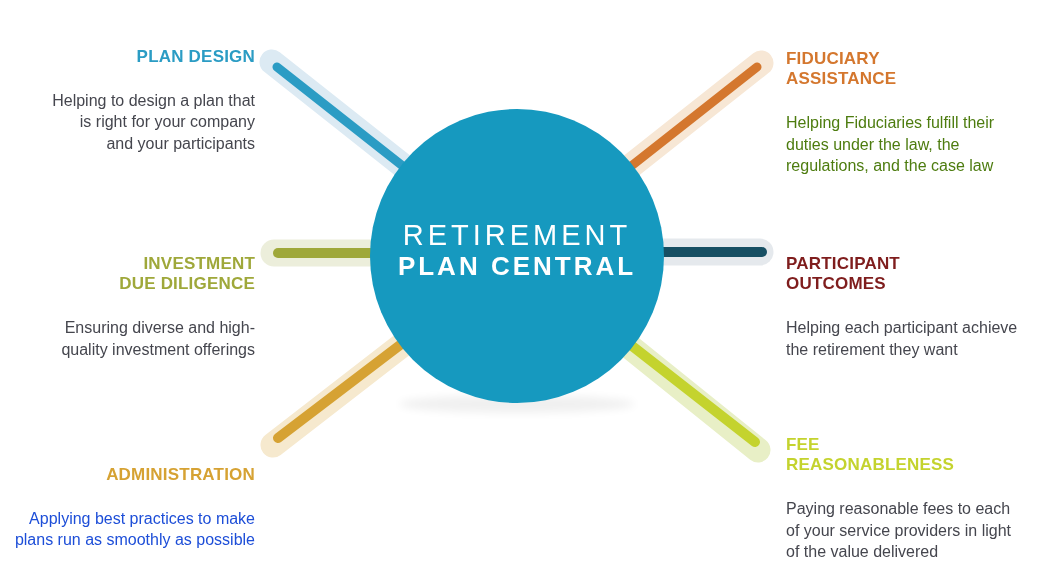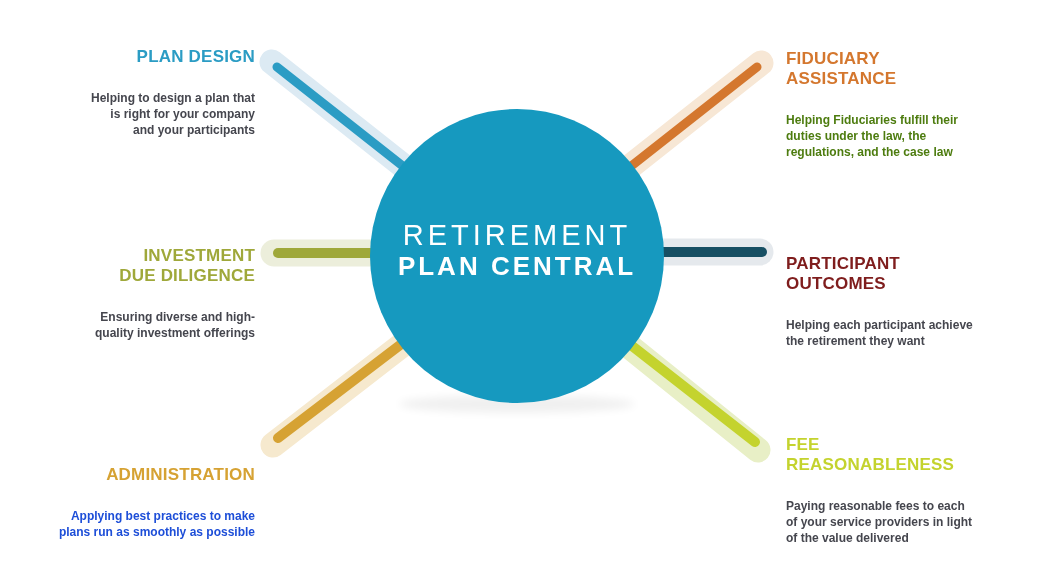--- a/index.html
+++ b/index.html
@@ -24,23 +24,23 @@
   .section.right { text-align: left; }
   .section-title {
     margin: 0;
     font-size: 17px;
     font-weight: 700;
     line-height: 1.18;
     letter-spacing: 0.2px;
   }
   .section-desc {
     margin: 5px 0 0 0;
-    font-size: 12px;
+    font-size: 16px;
     line-height: 1.34;
-    font-weight: 700;
+    font-weight: 400;
   }
   .center-label {
     position: absolute;
     left: 517px;
     top: 250px;
     transform: translate(-50%, -50%);
     text-align: center;
     white-space: nowrap;
   }
   .center-line1 {
@@ -52,21 +52,21 @@
   .center-line2 {
     font-size: 26px;
     font-weight: 700;
     letter-spacing: 3px;
     line-height: 1.05;
     margin-top: 3px;
   }
   
   .pos-plan-design    { top: 29px;  right: 786px; }
   .pos-fiduciary      { top: 31px;  left: 786px; }
-  .pos-investment     { top: 228px; right: 786px; }
+  .pos-investment     { top: 236px; right: 786px; }
   .pos-participant    { top: 236px; left: 786px; }
   .pos-administration { top: 447px; right: 786px; }
   .pos-fee            { top: 417px; left: 786px; }
 </style>
 </head>
 <body>
 
 <div class="canvas" style="background: rgb(255, 255, 255);">
 
   <svg class="spokes-svg" viewBox="0 0 1041 575">

